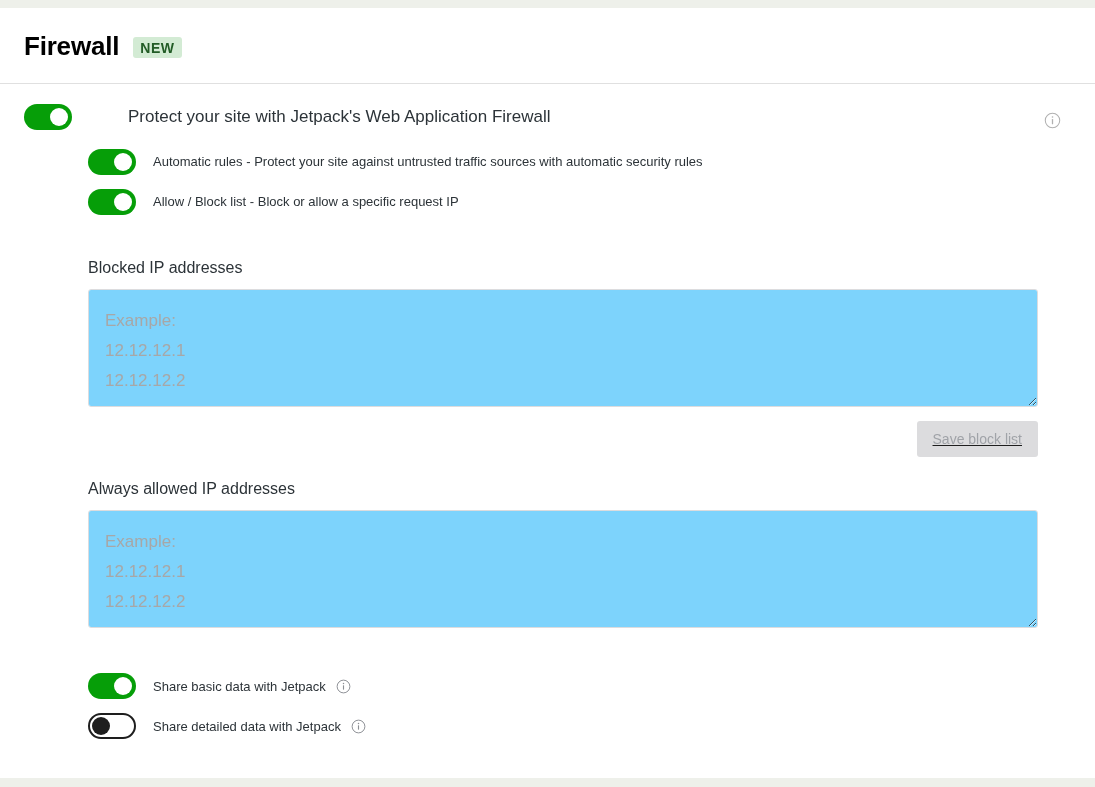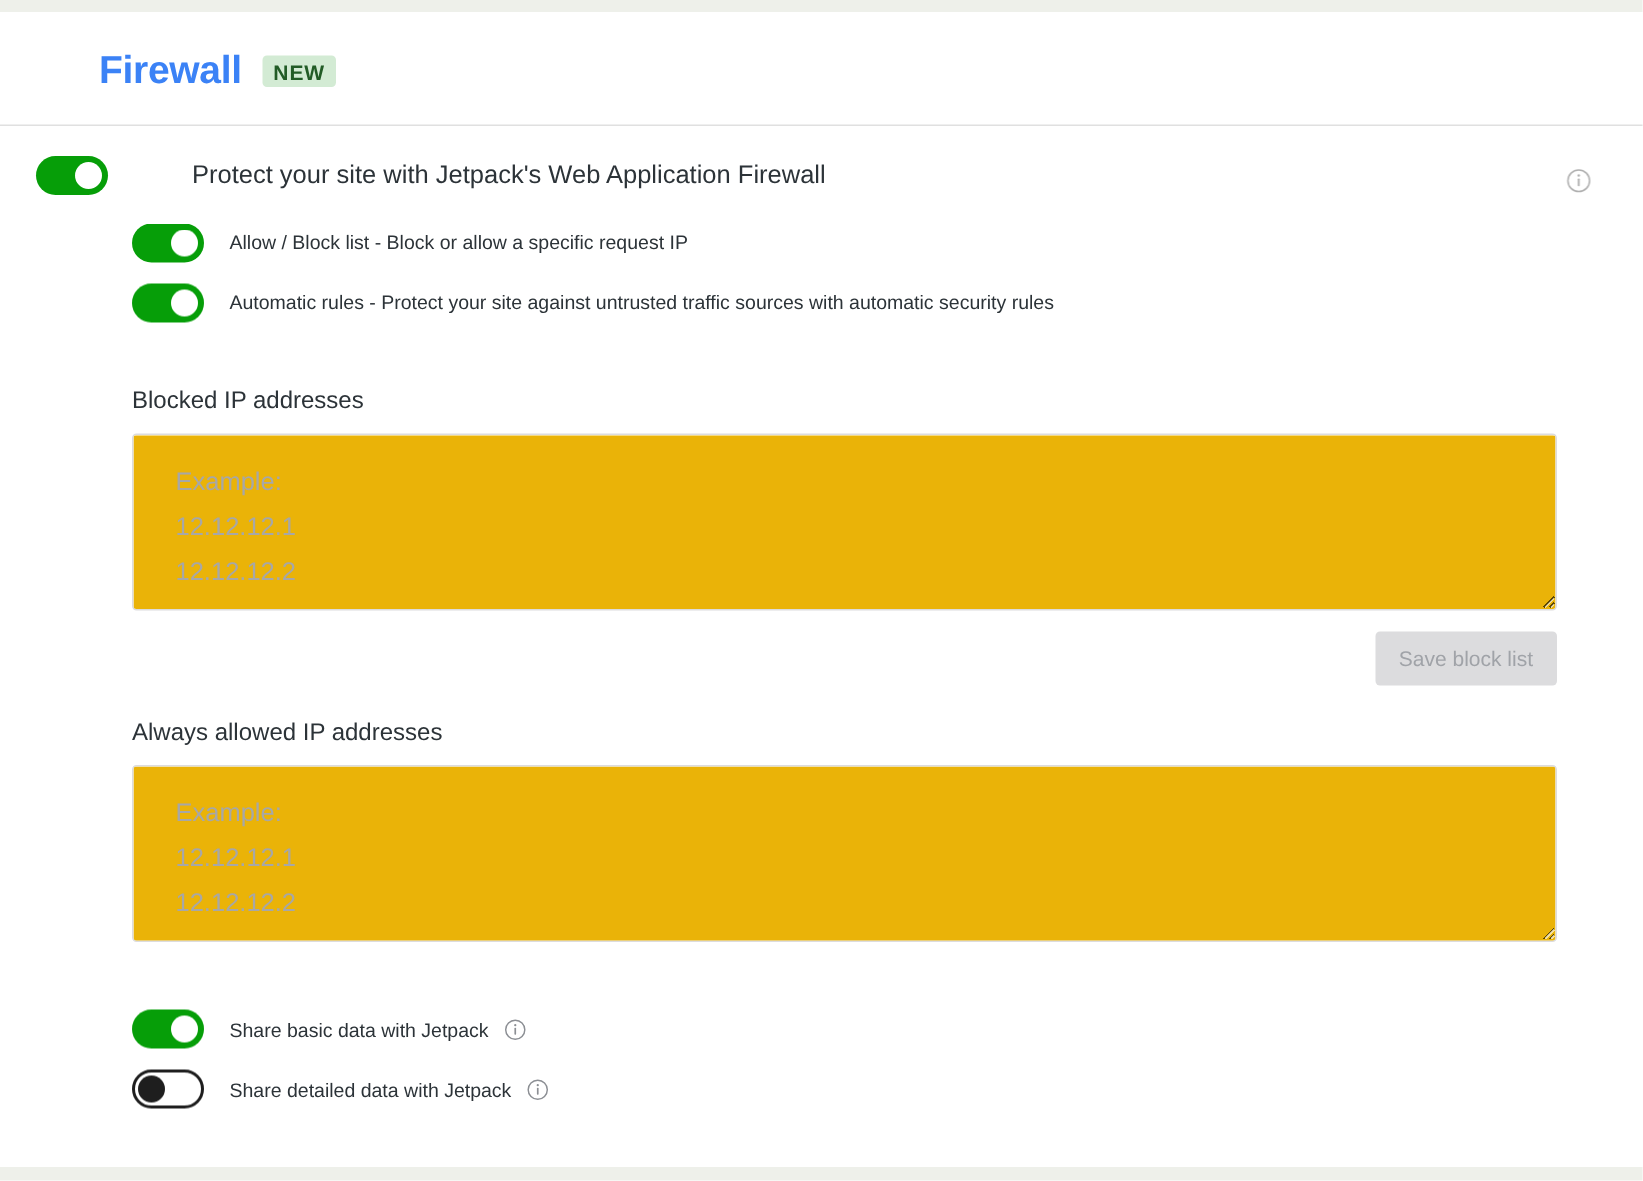--- a/index.html
+++ b/index.html
@@ -47,24 +47,23 @@
   .page-header {
     height: 76px;
     border-bottom: 1px solid #e0e0e0;
     display: flex;
     align-items: center;
     padding-left: 24px;
   }
   .page-title {
     font-size: 26px;
     font-weight: bold;
-    color: #3b82f6;
+    color: #000000;
     letter-spacing: -0.2px;
     line-height: 1;
-    margin-left: 42px;
   }
   .badge-new {
     margin-left: 14px;
     background: #d3ebd4;
     color: #225c26;
     font-size: 14px;
     font-weight: bold;
     letter-spacing: 0.6px;
     padding: 4px 7px 3px 7px;
     border-radius: 3px;
@@ -172,40 +171,41 @@
     font-size: 16px;
     color: #2c3338;
     margin-bottom: 12px;
     line-height: 1.2;
   }
   .ip-textarea {
     width: 950px;
     height: 118px;
     border: 1px solid #dcdcde;
     border-radius: 3px;
-    background: #eab308;
-    padding: 16px 28px;
+    background: #7dd3fc;
+    padding: 16px 16px;
     font-family: "Liberation Sans", sans-serif;
     font-size: 17px;
     line-height: 30px;
     color: #2c3338;
     resize: vertical;
     outline: none;
     display: block;
   }
   .ip-textarea::placeholder {
     color: #a7a7a7;
     opacity: 1;
   }
 
   .btn-row {
     width: 950px;
     display: flex;
     justify-content: flex-end;
     margin-top: 14px;
+    text-decoration: underline;
   }
   .btn-save {
     background: #dcdcde;
     color: #a0a3a8;
     border: none;
     border-radius: 3px;
     font-family: "Liberation Sans", sans-serif;
     font-size: 14px;
     padding: 0 16px;
     height: 36px;
@@ -263,28 +263,28 @@
         </svg>
       </span>
     </div>
 
     <div class="sub-rows">
 
       <div class="sub-row">
         <span class="toggle sm">
           <span class="knob"></span>
         </span>
-        <span class="sub-label">Allow / Block list - Block or allow a specific request IP</span>
+        <span class="sub-label">Automatic rules - Protect your site against untrusted traffic sources with automatic security rules</span>
       </div>
 
       <div class="sub-row">
         <span class="toggle sm">
           <span class="knob"></span>
         </span>
-        <span class="sub-label">Automatic rules - Protect your site against untrusted traffic sources with automatic security rules</span>
+        <span class="sub-label">Allow / Block list - Block or allow a specific request IP</span>
       </div>
 
     </div>
 
     <div class="field-block first">
       <div class="field-label">Blocked IP addresses</div>
       <textarea class="ip-textarea" placeholder="Example:
 12.12.12.1
 12.12.12.2" style=""></textarea>
       <div class="btn-row">

